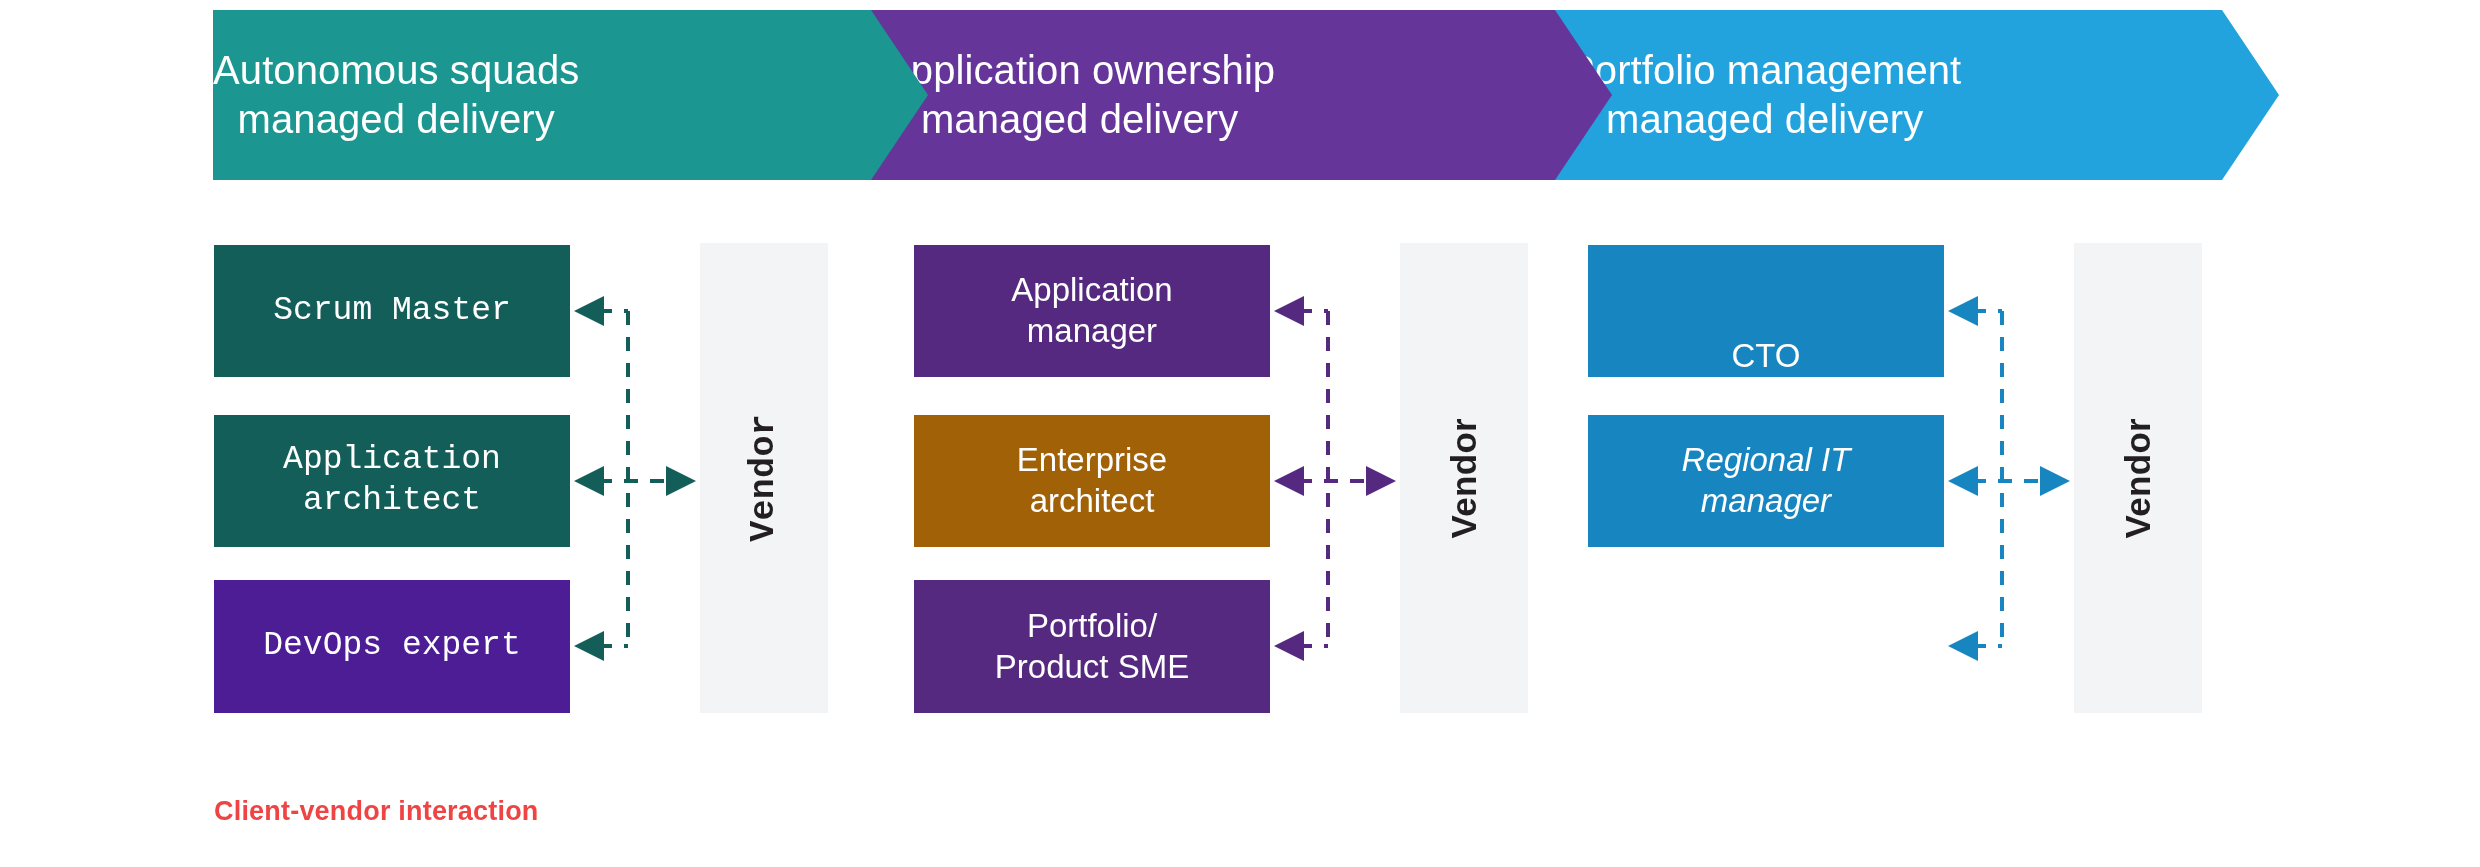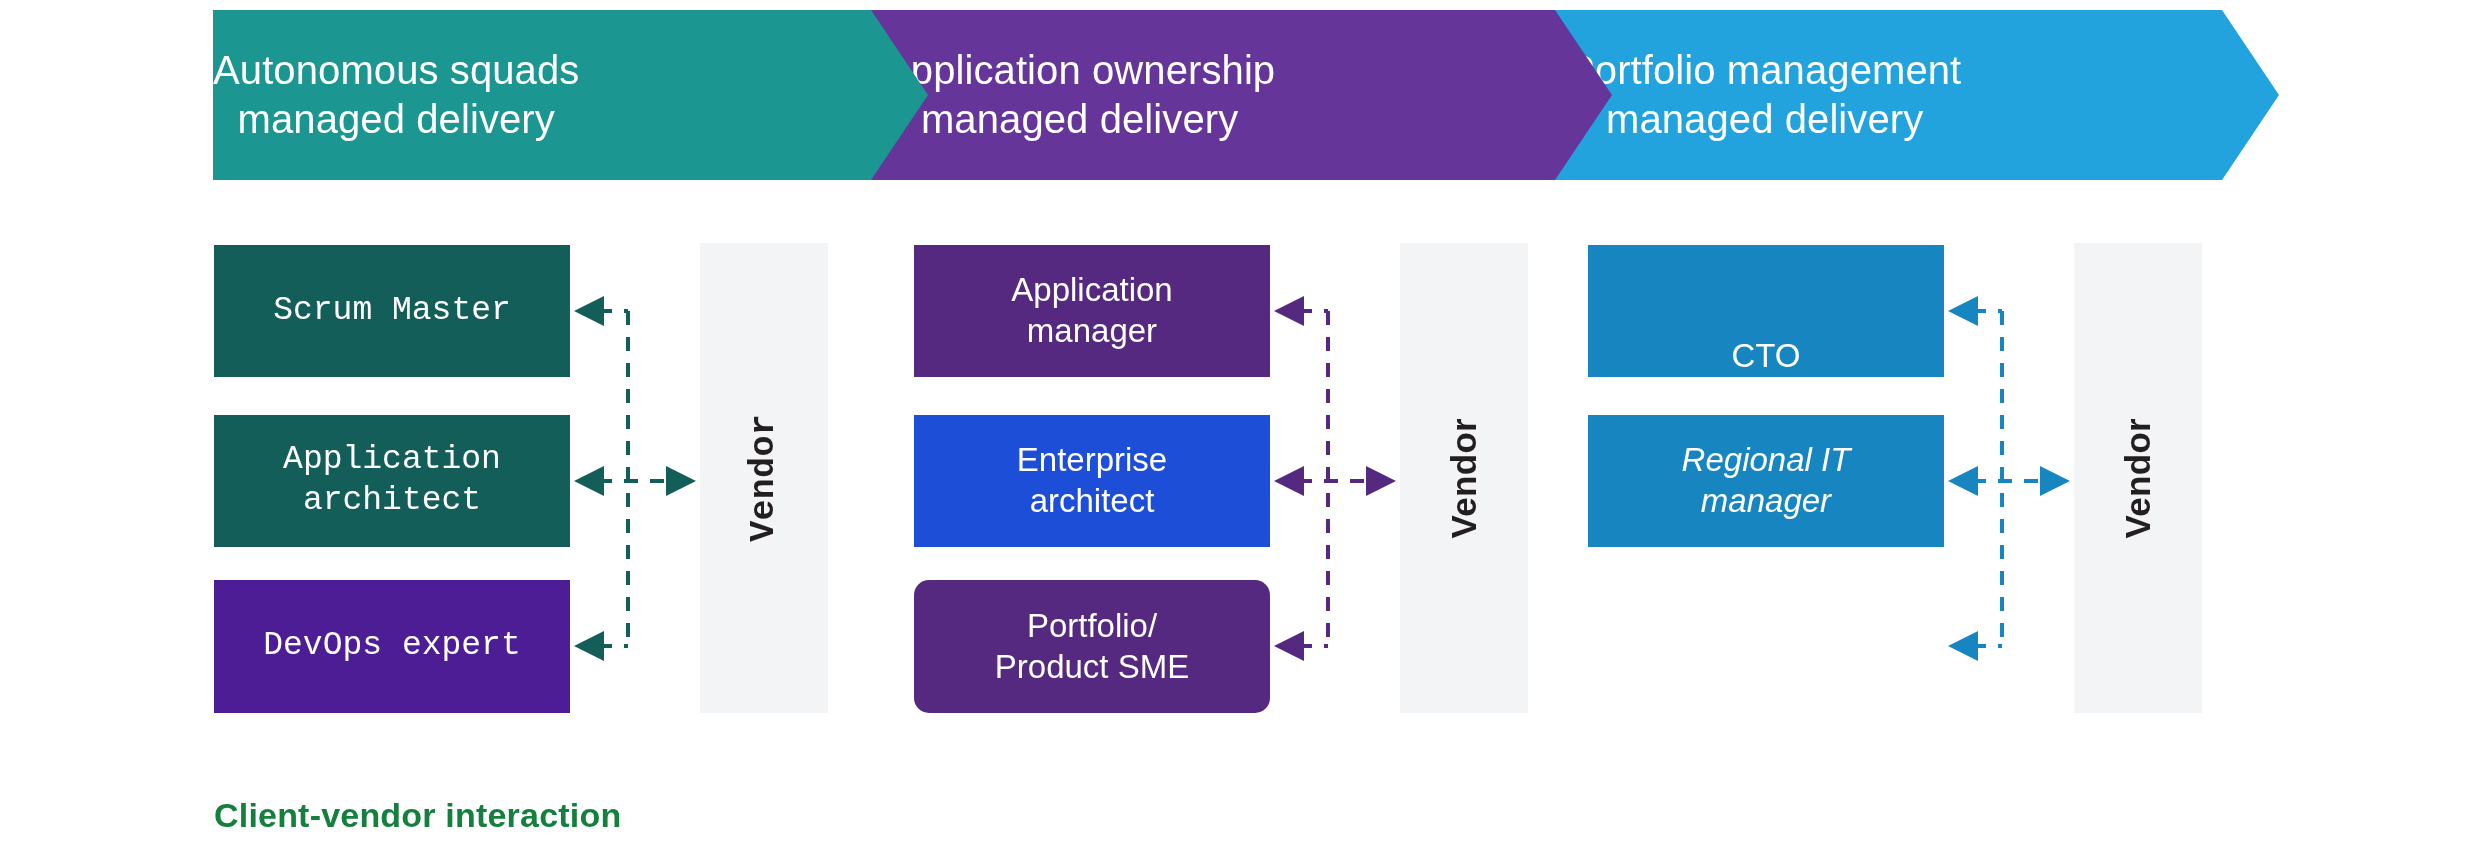--- a/index.html
+++ b/index.html
@@ -129,23 +129,23 @@
     height: 470px;
     overflow: visible;
     pointer-events: none;
   }
 
   
   .caption {
     position: absolute;
     left: 214px;
     top: 796px;
-    font-size: 34px;
+    font-size: 27px;
     font-weight: bold;
-    color: #15803d;
+    color: #ef4444;
     letter-spacing: 0.2px;
   }
 </style>
 </head>
 <body>
 
 <div id="stage">
 
   <div class="banner-row">
 
@@ -190,25 +190,25 @@
         <polygon points="360,238 390,223 390,253" fill="#135e59"></polygon>
         <polygon points="482,238 452,223 452,253" fill="#135e59"></polygon>
       </svg>
   </div>
 
   <div class="group g-2">
     <div class="role-box row-0" style="background: rgb(84, 41, 127);">
       <span class="role-label">Application
 manager</span>
     </div>
-    <div class="role-box row-1" style="background: #1d4ed8; padding-left: 10px;">
+    <div class="role-box row-1" style="background: #a16207; padding-left: 10px;">
       <span class="role-label">Enterprise
 architect</span>
     </div>
-    <div class="role-box row-2" style="background: rgb(84, 41, 127); border-radius: 15px;">
+    <div class="role-box row-2" style="background: rgb(84, 41, 127);">
       <span class="role-label">Portfolio/
 Product SME</span>
     </div>
     <div class="vendor-col" style="background: rgb(243, 244, 246);">
       <span class="vendor-label">Vendor</span>
     </div>
     <svg class="connectors" viewBox="0 0 614 470">
         <line x1="414" y1="68" x2="414" y2="403" stroke="#54297f" stroke-width="4" stroke-dasharray="14 12"></line>
         <line x1="384" y1="68" x2="414" y2="68" stroke="#54297f" stroke-width="4" stroke-dasharray="14 12"></line>
         <polygon points="360,68 390,53 390,83" fill="#54297f"></polygon>

